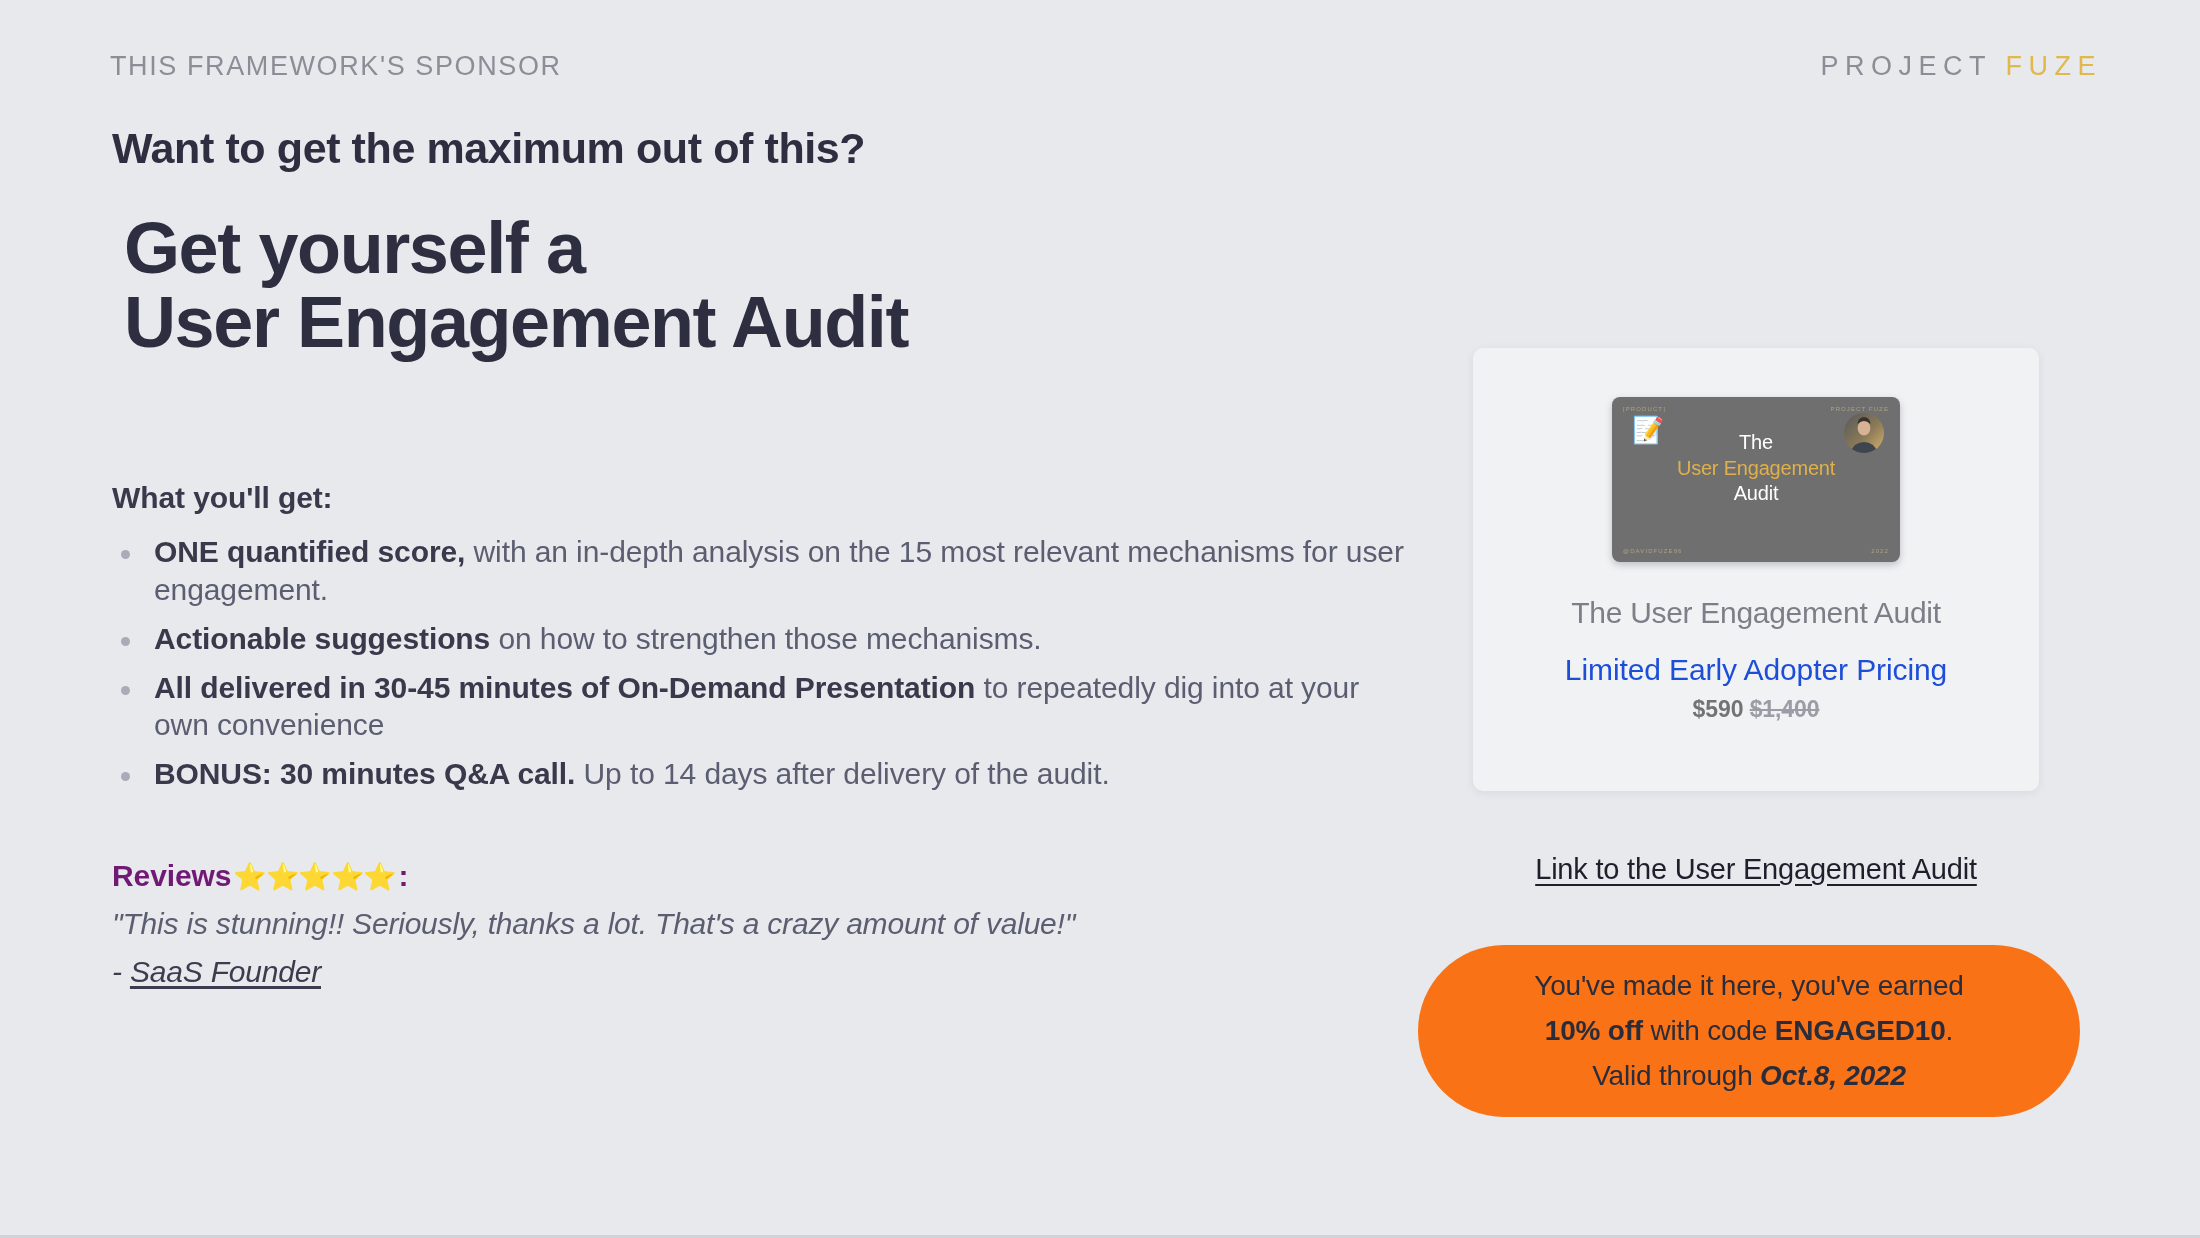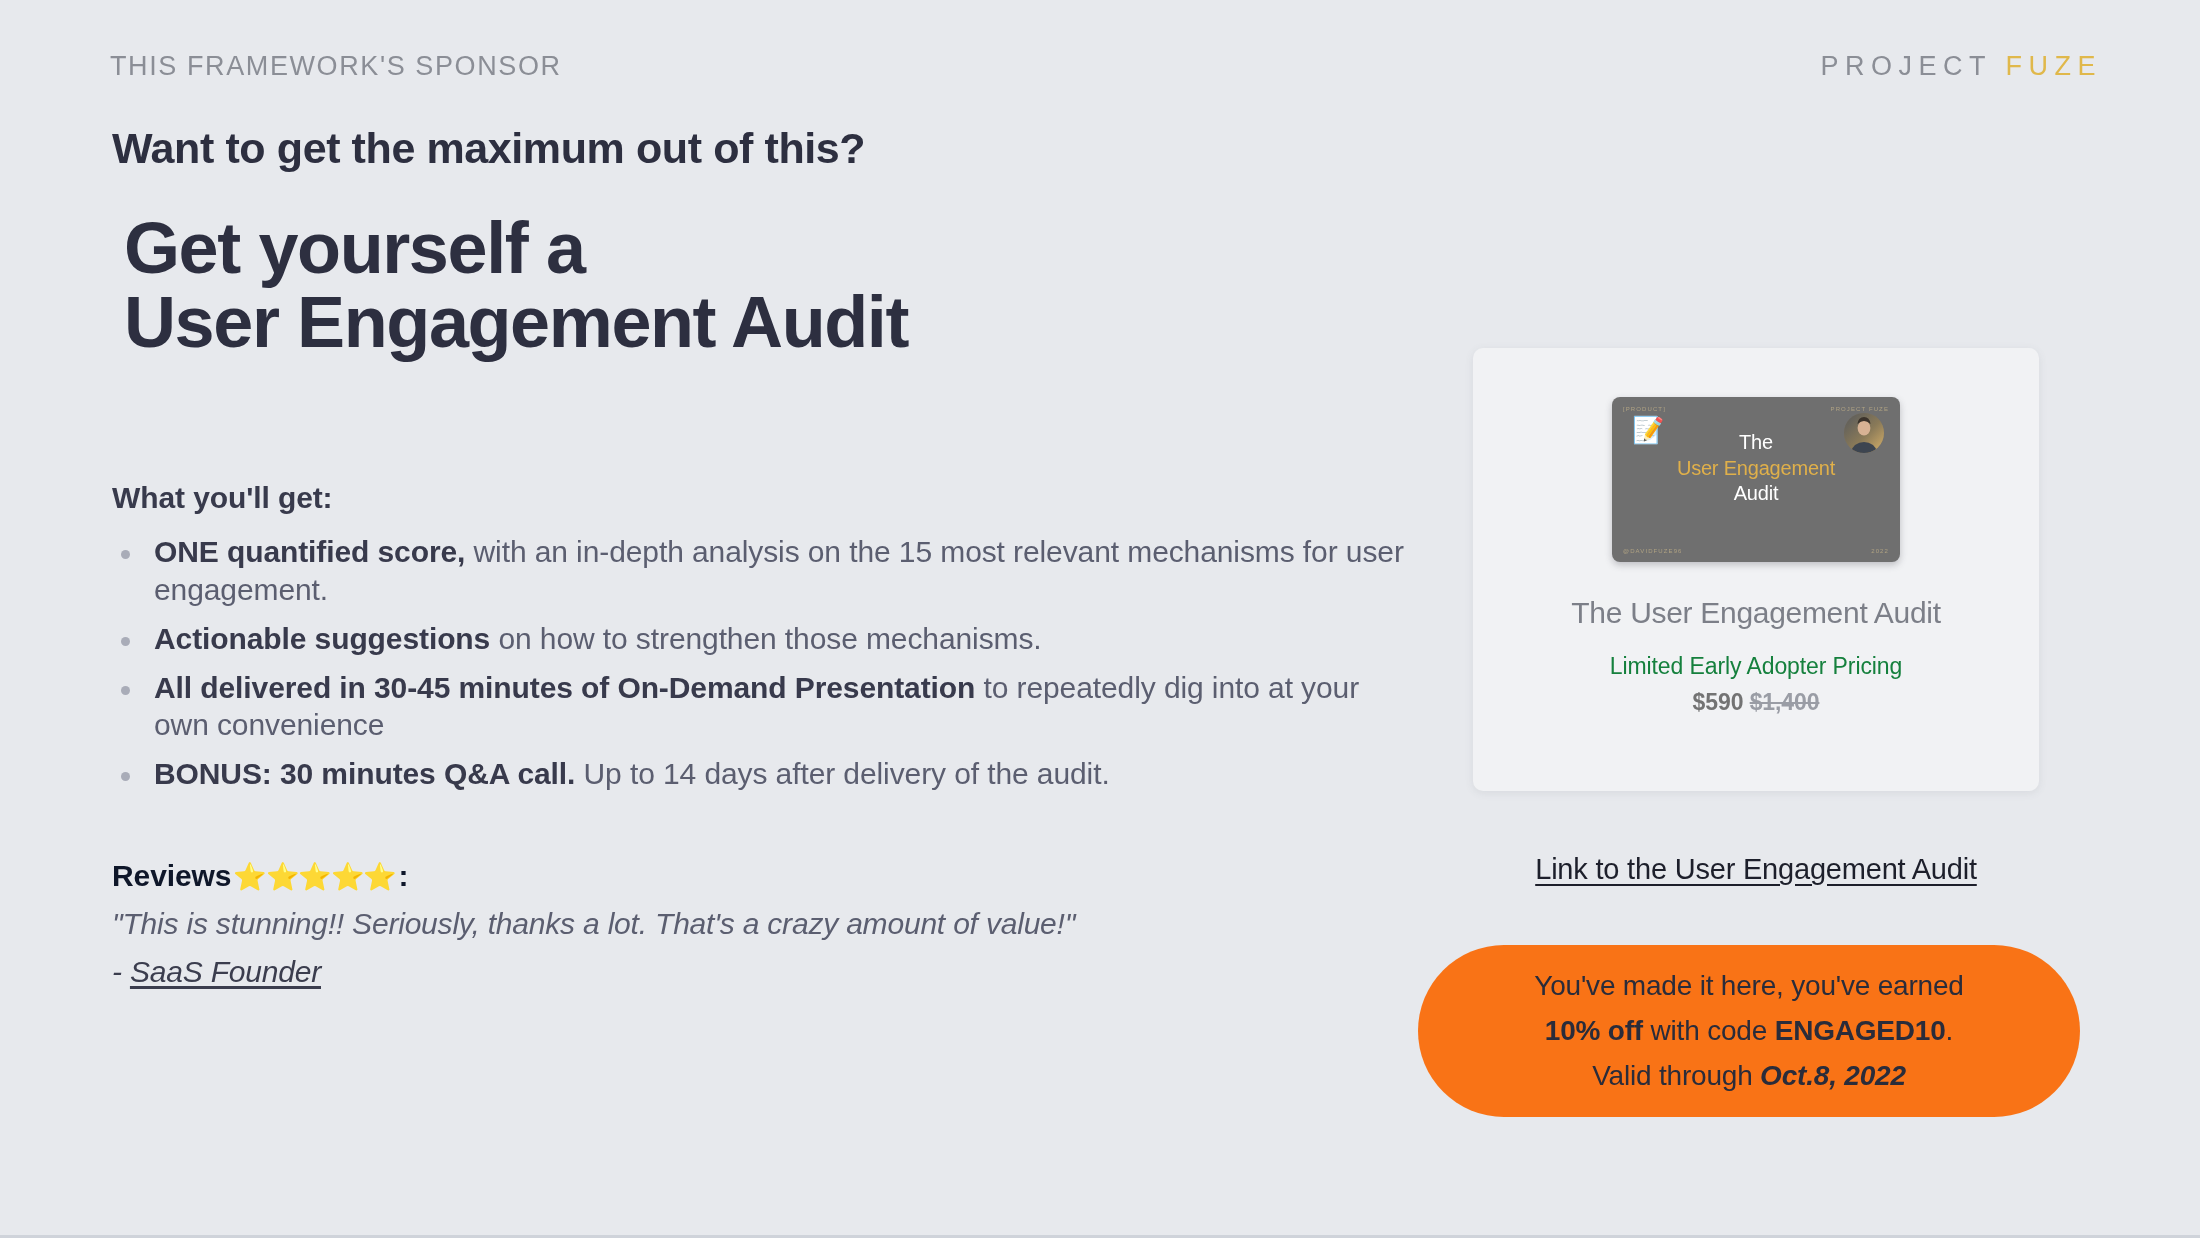--- a/index.html
+++ b/index.html
@@ -110,21 +110,21 @@
   }
   ul.benefits li b {
     color: #383a4c;
     font-weight: 700;
   }
 
   .reviews-block { margin-top: 66px; }
   .reviews-title {
     font-size: 30px;
     font-weight: 700;
-    color: #0f172a;
+    color: #701a75;
     letter-spacing: -0.1px;
     display: flex;
     align-items: baseline;
     gap: 2px;
   }
   .stars { font-size: 27px; letter-spacing: -1px; }
   .quote {
     font-size: 30px;
     font-style: italic;
     color: #5b5e70;
@@ -208,22 +208,22 @@
   .prod-name {
     margin: 33px 36px 0 36px;
     font-size: 30px;
     line-height: 1.22;
     color: #7c7f88;
     font-weight: 400;
     letter-spacing: -0.3px;
   }
   .prod-promo {
     margin-top: 21px;
-    font-size: 23px;
-    color: #15803d;
+    font-size: 30px;
+    color: #1d4ed8;
     letter-spacing: -0.1px;
   }
   .prod-price {
     margin-top: 9px;
     font-size: 23px;
     letter-spacing: -0.1px;
   }
   .prod-price .now { color: #737373; font-weight: 700; }
   .prod-price .was { color: #9a9da5; text-decoration: line-through; font-weight: 700; }
 

